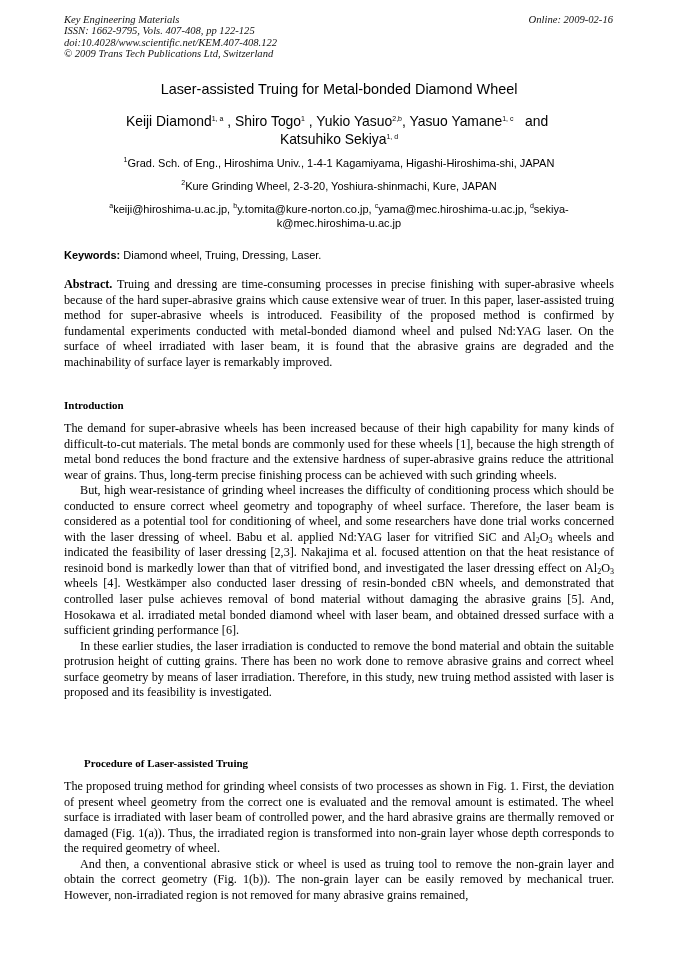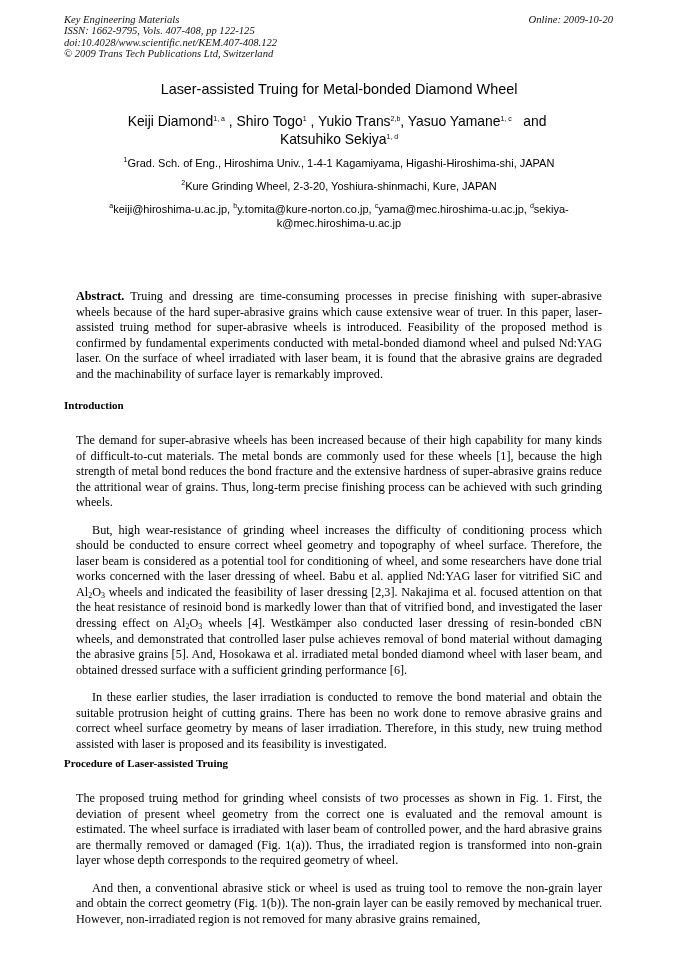--- a/index.html
+++ b/index.html
@@ -40,58 +40,59 @@
   .keywords {
     position: absolute; left: 64px; top: 248px;
     font-family: "Liberation Sans", sans-serif; font-size: 11px; line-height: 14px;
   }
   .keywords b { font-weight: bold; }
   .block {
     position: absolute; left: 64px; width: 550px;
     font-family: "Liberation Serif", serif; font-size: 12.2px; line-height: 15.55px;
     text-align: justify;
   }
-  .block p { margin: 12px; }
+  .block p { margin: 0; }
   .block p.indent { text-indent: 16px; }
   .abstract { top: 277px; }
   .abstract b { font-weight: bold; }
   .h2 {
     position: absolute; left: 64px;
     font-family: "Liberation Serif", serif; font-weight: bold;
     font-size: 11px; line-height: 15px;
   }
   .h-intro { top: 398px; }
   .intro { top: 421px; }
-  .h-proc { top: 756px; }
+  .h-proc { top: 756px; margin-left: 20px; }
   .proc { top: 779px; }
   .sub { font-size: 8px; vertical-align: -2px; line-height: 0; }
 </style>
 </head>
 <body>
 
 <div class="page">
 
   <div class="hdr">
     <div>Key Engineering Materials</div>
     <div>ISSN: 1662-9795, Vols. 407-408, pp 122-125</div>
     <div>doi:10.4028/www.scientific.net/KEM.407-408.122</div>
     <div>© 2009 Trans Tech Publications Ltd, Switzerland</div>
   </div>
-  <div class="hdr-right">Online: 2009-10-20</div>
+  <div class="hdr-right">Online: 2009-02-16</div>
 
   <div class="title">Laser-assisted Truing for Metal-bonded Diamond Wheel</div>
 
   <div class="authors">
-    <span>Keiji Diamond</span><sup>1, a</sup><span> , </span><span>Shiro Togo</span><sup>1</sup><span> , </span><span>Yukio Trans</span><sup>2,b</sup><span>, </span><span>Yasuo Yamane</span><sup>1, c</sup><span style="white-space:pre">   and </span><br><span>Katsuhiko Sekiya</span><sup>1, d</sup>
+    <span>Keiji Diamond</span><sup>1, a</sup><span> , </span><span>Shiro Togo</span><sup>1</sup><span> , </span><span>Yukio Yasuo</span><sup>2,b</sup><span>, </span><span>Yasuo Yamane</span><sup>1, c</sup><span style="white-space:pre">   and </span><br><span>Katsuhiko Sekiya</span><sup>1, d</sup>
   </div>
 
   <div class="aff aff1"><sup>1</sup><span>Grad. Sch. of Eng., Hiroshima Univ., 1-4-1 Kagamiyama, Higashi-Hiroshima-shi, JAPAN</span></div>
   <div class="aff aff2"><sup>2</sup><span>Kure Grinding Wheel, 2-3-20, Yoshiura-shinmachi, Kure, JAPAN</span></div>
   <div class="aff aff3"><sup>a</sup><span>keiji@hiroshima-u.ac.jp, </span><sup>b</sup><span>y.tomita@kure-norton.co.jp, </span><sup>c</sup><span>yama@mec.hiroshima-u.ac.jp, </span><sup>d</sup><span>sekiya-k@mec.hiroshima-u.ac.jp</span></div>
 
+  <div class="keywords"><b>Keywords:</b><span> Diamond wheel, Truing, Dressing, Laser.</span></div>
 
   <div class="block abstract">
     <p><b>Abstract.</b><span> Truing and dressing are time-consuming processes in precise finishing with super-abrasive wheels because of the hard super-abrasive grains which cause extensive wear of truer. In this paper, laser-assisted truing method for super-abrasive wheels is introduced. Feasibility of the proposed method is confirmed by fundamental experiments conducted with metal-bonded diamond wheel and pulsed Nd:YAG laser. On the surface of wheel irradiated with laser beam, it is found that the abrasive grains are degraded and the machinability of surface layer is remarkably improved.</span></p>
   </div>
 
   <div class="h2 h-intro">Introduction</div>
   <div class="block intro">
     <p>The demand for super-abrasive wheels has been increased because of their high capability for many kinds of difficult-to-cut materials. The metal bonds are commonly used for these wheels [1], because the high strength of metal bond reduces the bond fracture and the extensive hardness of super-abrasive grains reduce the attritional wear of grains. Thus, long-term precise finishing process can be achieved with such grinding wheels.</p>
     <p class="indent"><span>But, high wear-resistance of grinding wheel increases the difficulty of conditioning process which should be conducted to ensure correct wheel geometry and topography of wheel surface. Therefore, the laser beam is considered as a potential tool for conditioning of wheel, and some researchers have done trial works concerned with the laser dressing of wheel. Babu et al. applied Nd:YAG laser for vitrified SiC and Al</span><span class="sub">2</span><span>O</span><span class="sub">3</span><span> wheels and indicated the feasibility of laser dressing [2,3]. Nakajima et al. focused attention on that the heat resistance of resinoid bond is markedly lower than that of vitrified bond, and investigated the laser dressing effect on Al</span><span class="sub">2</span><span>O</span><span class="sub">3</span><span> wheels [4]. Westkämper also conducted laser dressing of resin-bonded cBN wheels, and demonstrated that controlled laser pulse achieves removal of bond material without damaging the abrasive grains [5]. And, Hosokawa et al. irradiated metal bonded diamond wheel with laser beam, and obtained dressed surface with a sufficient grinding performance [6].</span></p>
     <p class="indent">In these earlier studies, the laser irradiation is conducted to remove the bond material and obtain the suitable protrusion height of cutting grains. There has been no work done to remove abrasive grains and correct wheel surface geometry by means of laser irradiation. Therefore, in this study, new truing method assisted with laser is proposed and its feasibility is investigated.</p>

